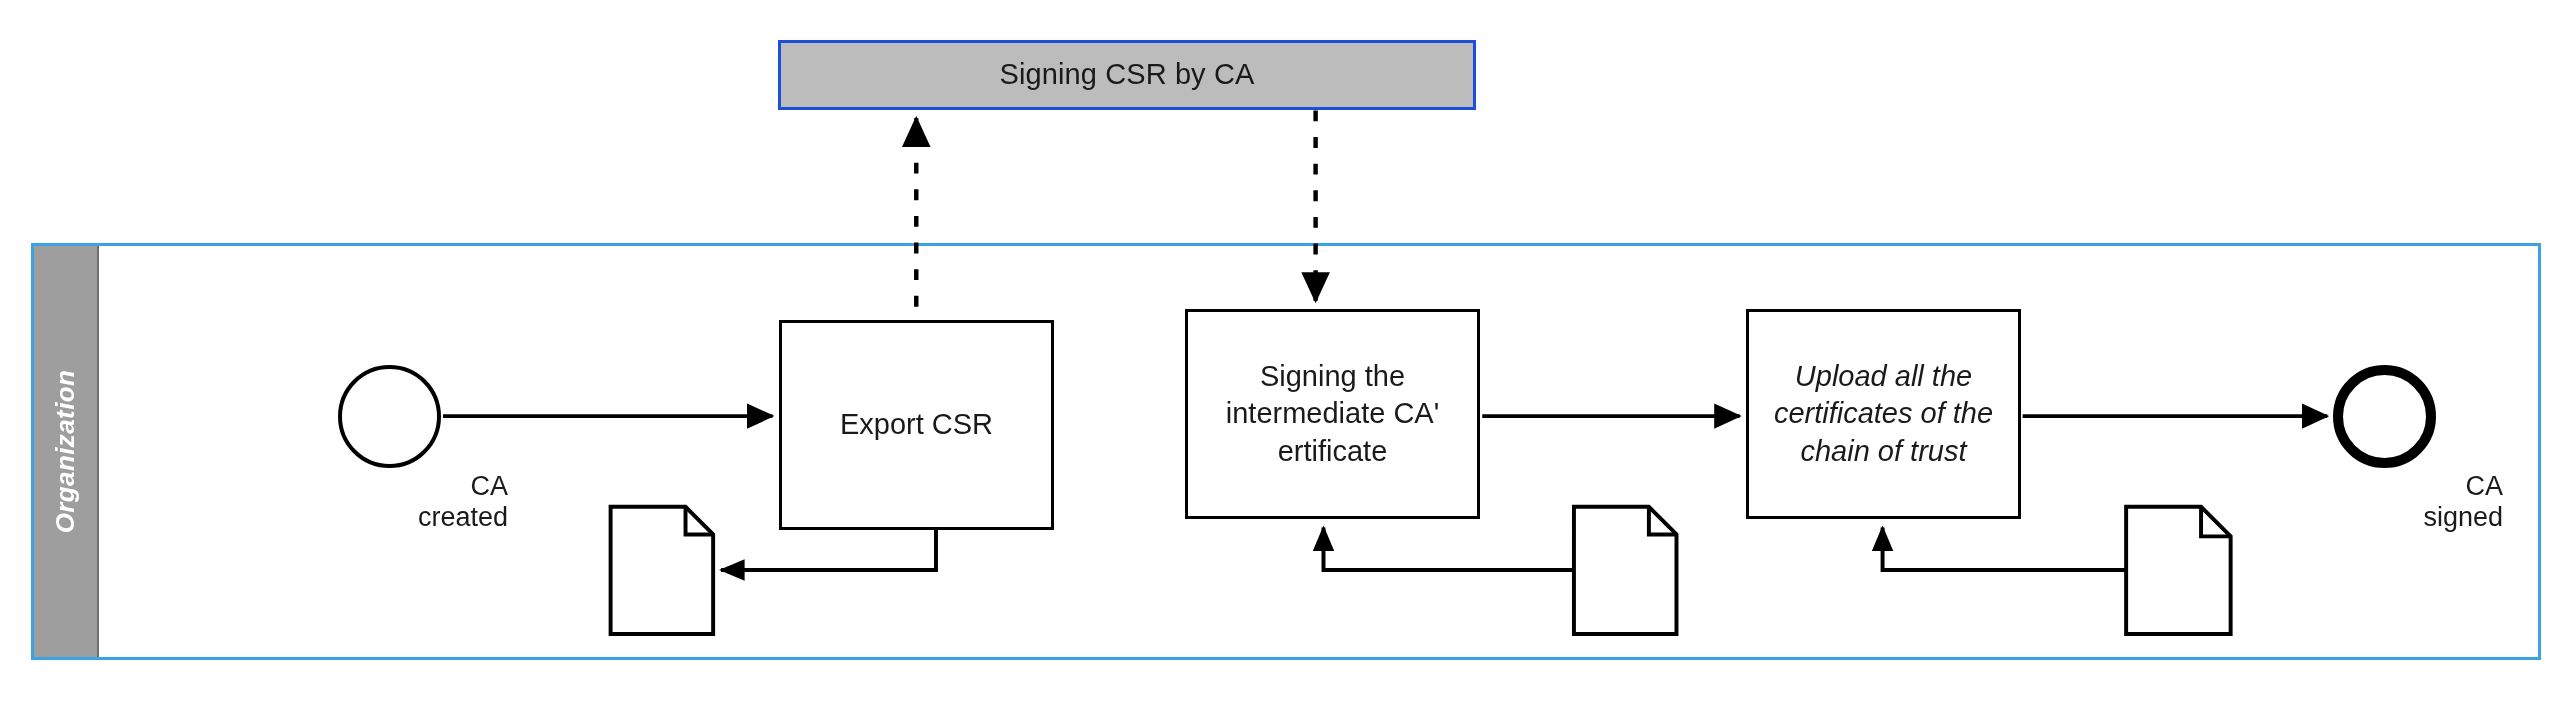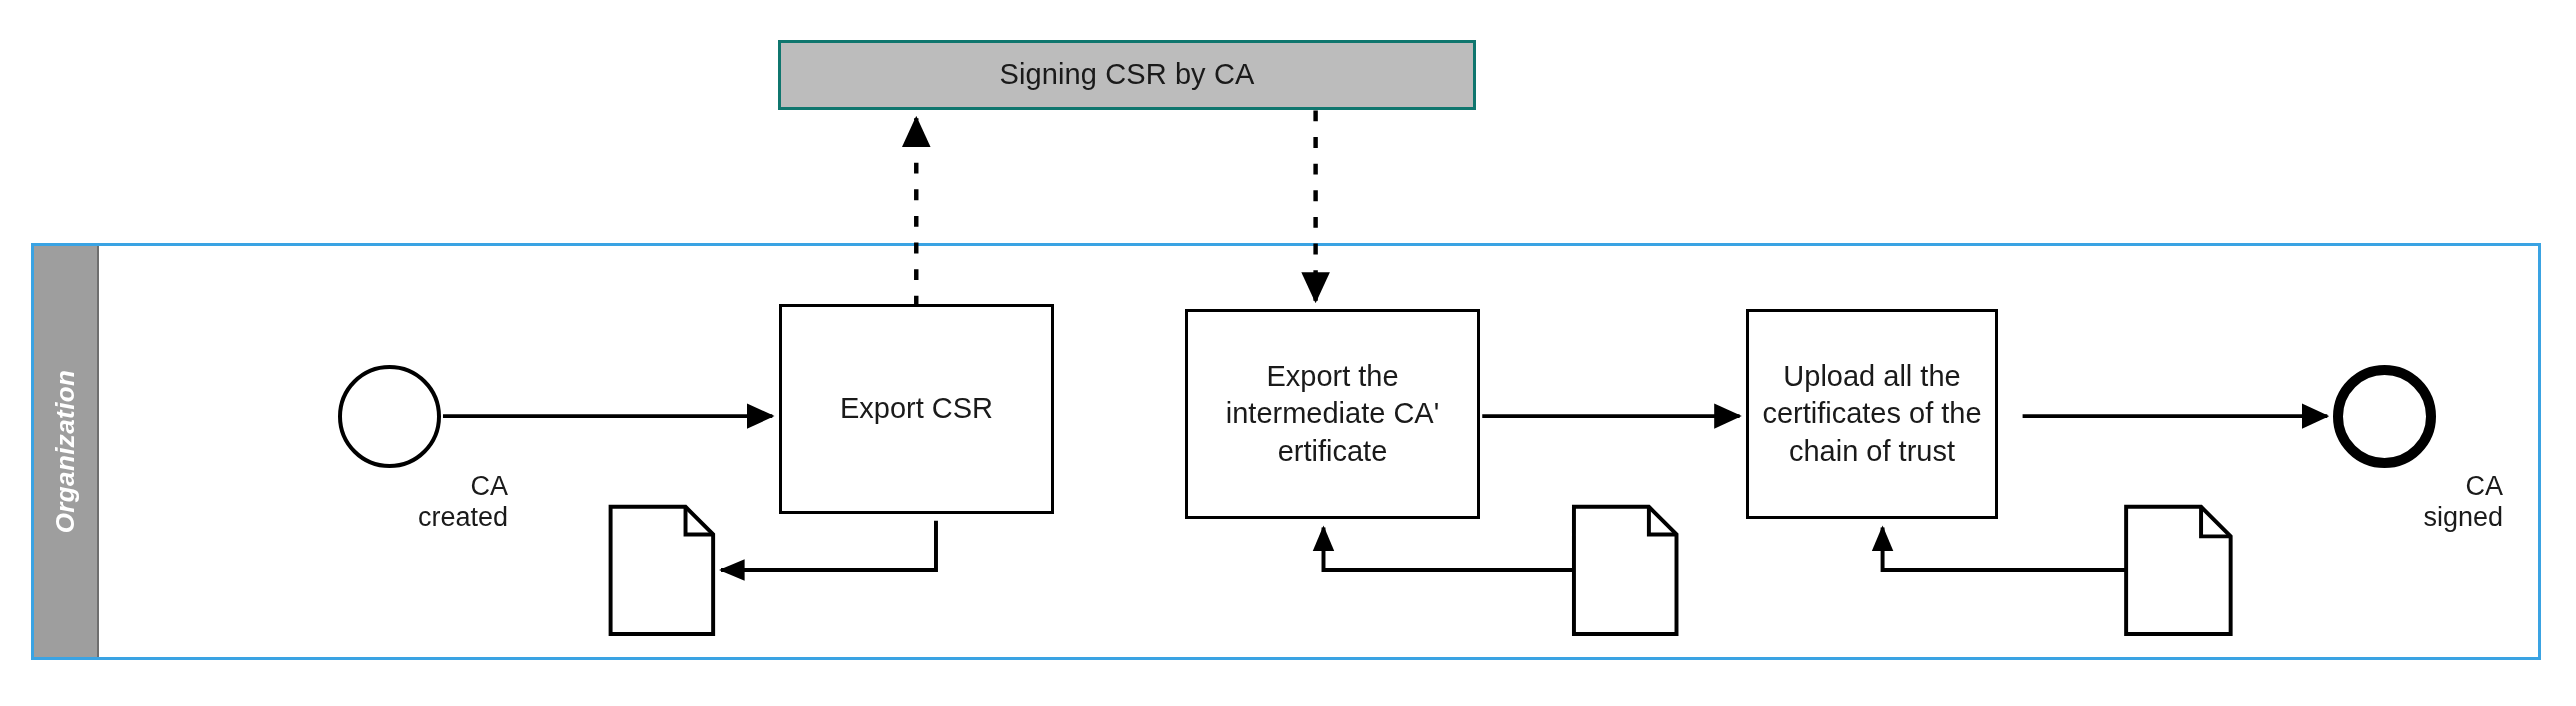--- a/index.html
+++ b/index.html
@@ -27,21 +27,21 @@
   }
 
   
   .blackbox-pool {
     position: absolute;
     left: 778px;
     top: 40px;
     width: 698px;
     height: 70px;
     background: #bcbcbc;
-    border: 3px solid #0f766e;
+    border: 3px solid #1d4ed8;
     box-sizing: border-box;
     display: flex;
     align-items: center;
     justify-content: center;
   }
   .blackbox-pool .lbl {
     font-size: 29px;
     color: #1a1a1a;
     line-height: 1.1;
     letter-spacing: 0.1px;
@@ -92,23 +92,23 @@
     justify-content: center;
     text-align: center;
   }
   .task .tlabel {
     font-size: 29px;
     color: #1a1a1a;
     line-height: 1.28;
     padding: 0 10px;
     white-space: pre-line;
   }
-  #task-export-csr  { left: 779px;  top: 304px; width: 275px; height: 210px; }
+  #task-export-csr  { left: 779px;  top: 320px; width: 275px; height: 210px; }
   #task-upload-int  { left: 1185px; top: 309px; width: 295px; height: 210px; }
-  #task-upload-all  { left: 1746px; top: 309px; width: 252px; height: 210px; }
+  #task-upload-all  { left: 1746px; top: 309px; width: 275px; height: 210px; font-style: italic; }
 
   
   .event {
     position: absolute;
     box-sizing: border-box;
     border-radius: 50%;
     background: #ffffff;
   }
   #event-start {
     left: 338px; top: 365px; width: 103px; height: 103px;
@@ -185,21 +185,21 @@
 
   <div class="blackbox-pool">
     <span class="lbl">Signing CSR by CA</span>
   </div>
 
   <div class="task" id="task-export-csr">
     <span class="tlabel">Export CSR</span>
   </div>
 
   <div class="task" id="task-upload-int">
-    <span class="tlabel">Export the
+    <span class="tlabel">Signing the
 intermediate CA'
 ertificate</span>
   </div>
 
   <div class="task" id="task-upload-all">
     <span class="tlabel">Upload all the
 certificates of the
 chain of trust</span>
   </div>
 

